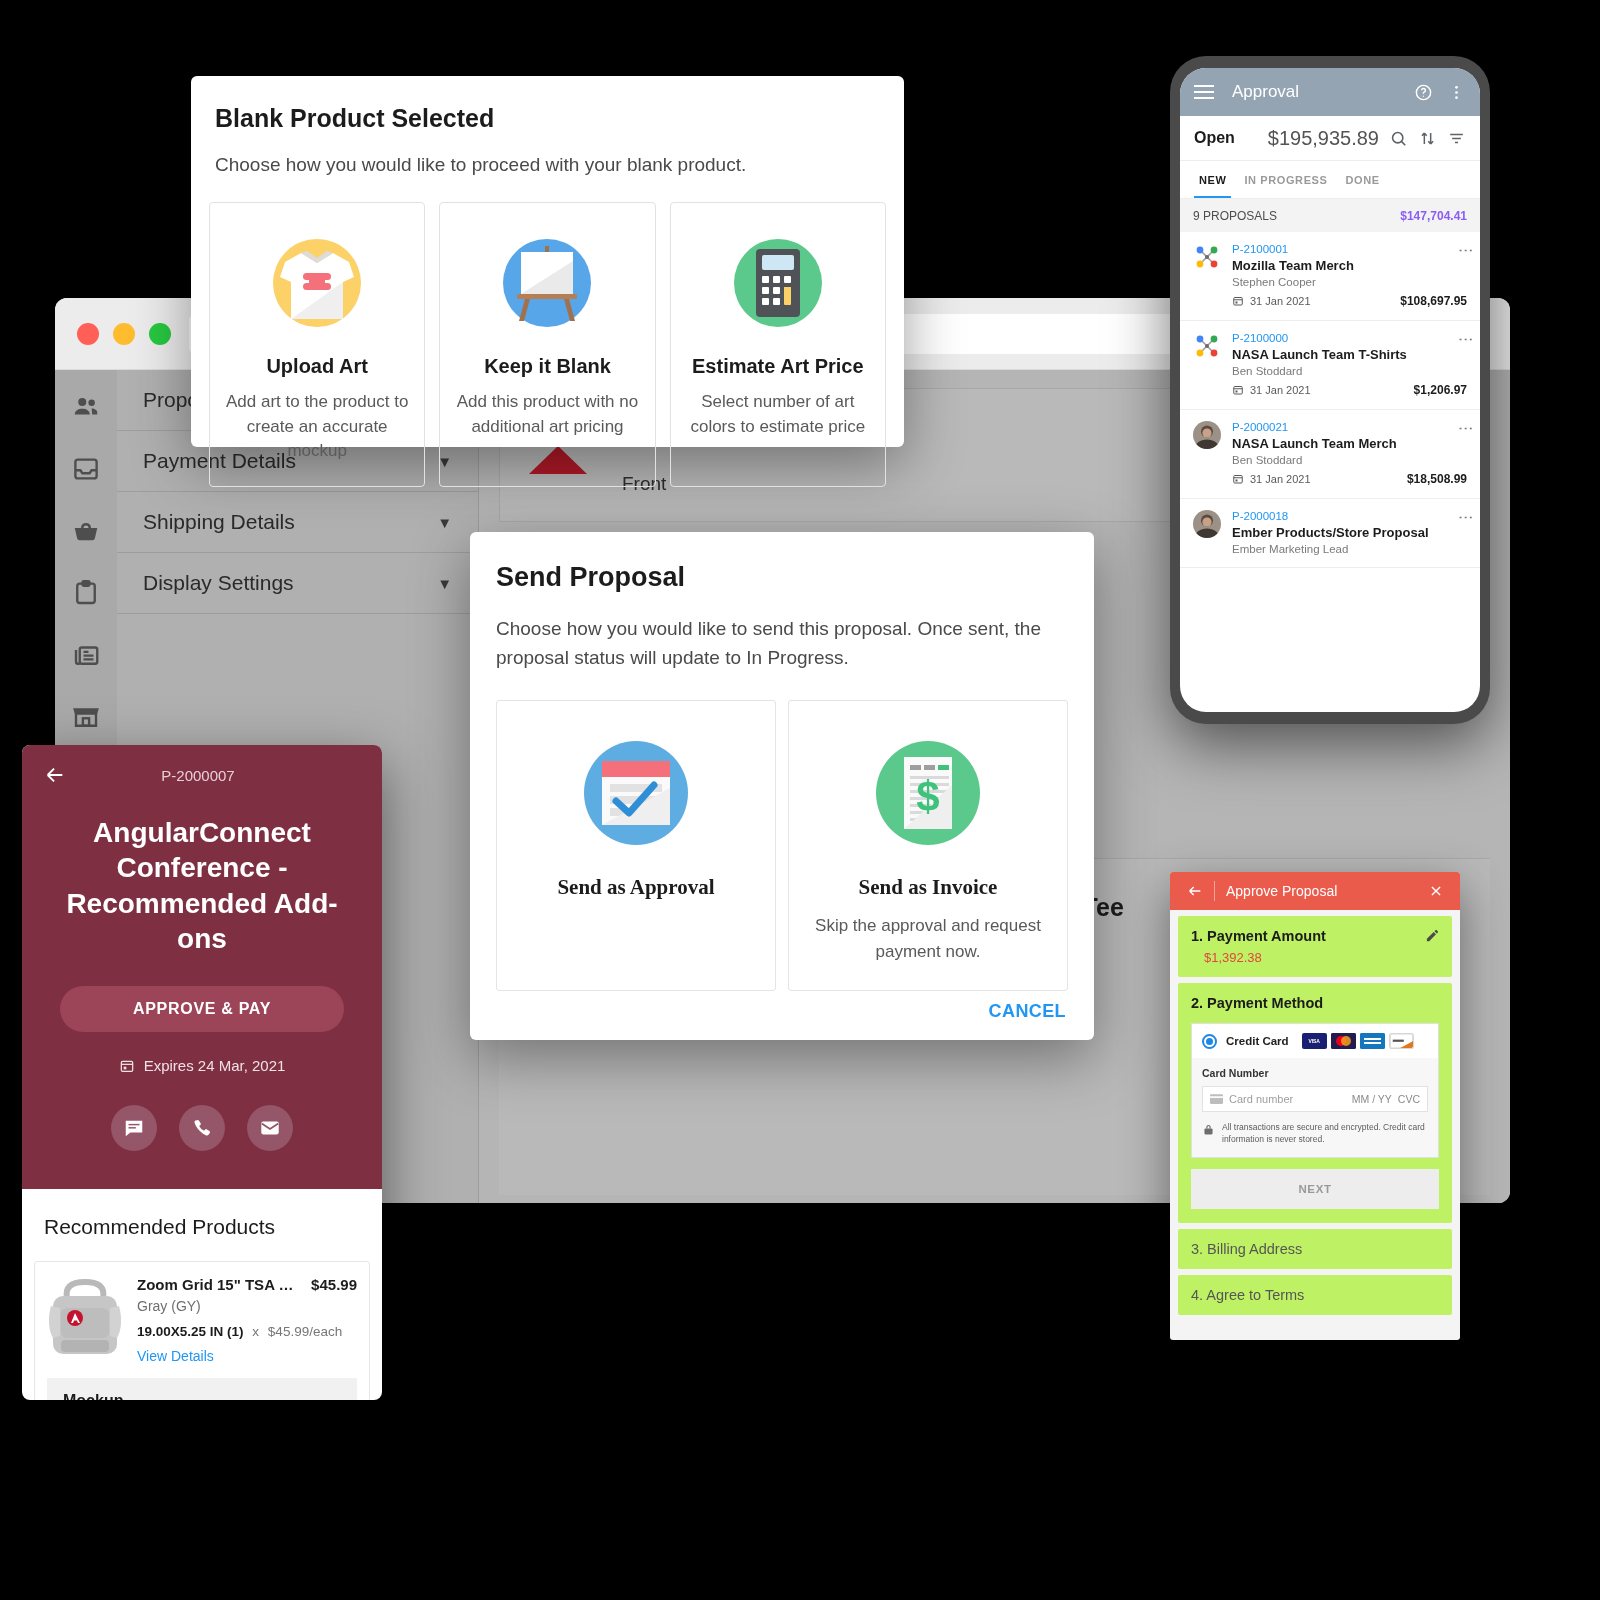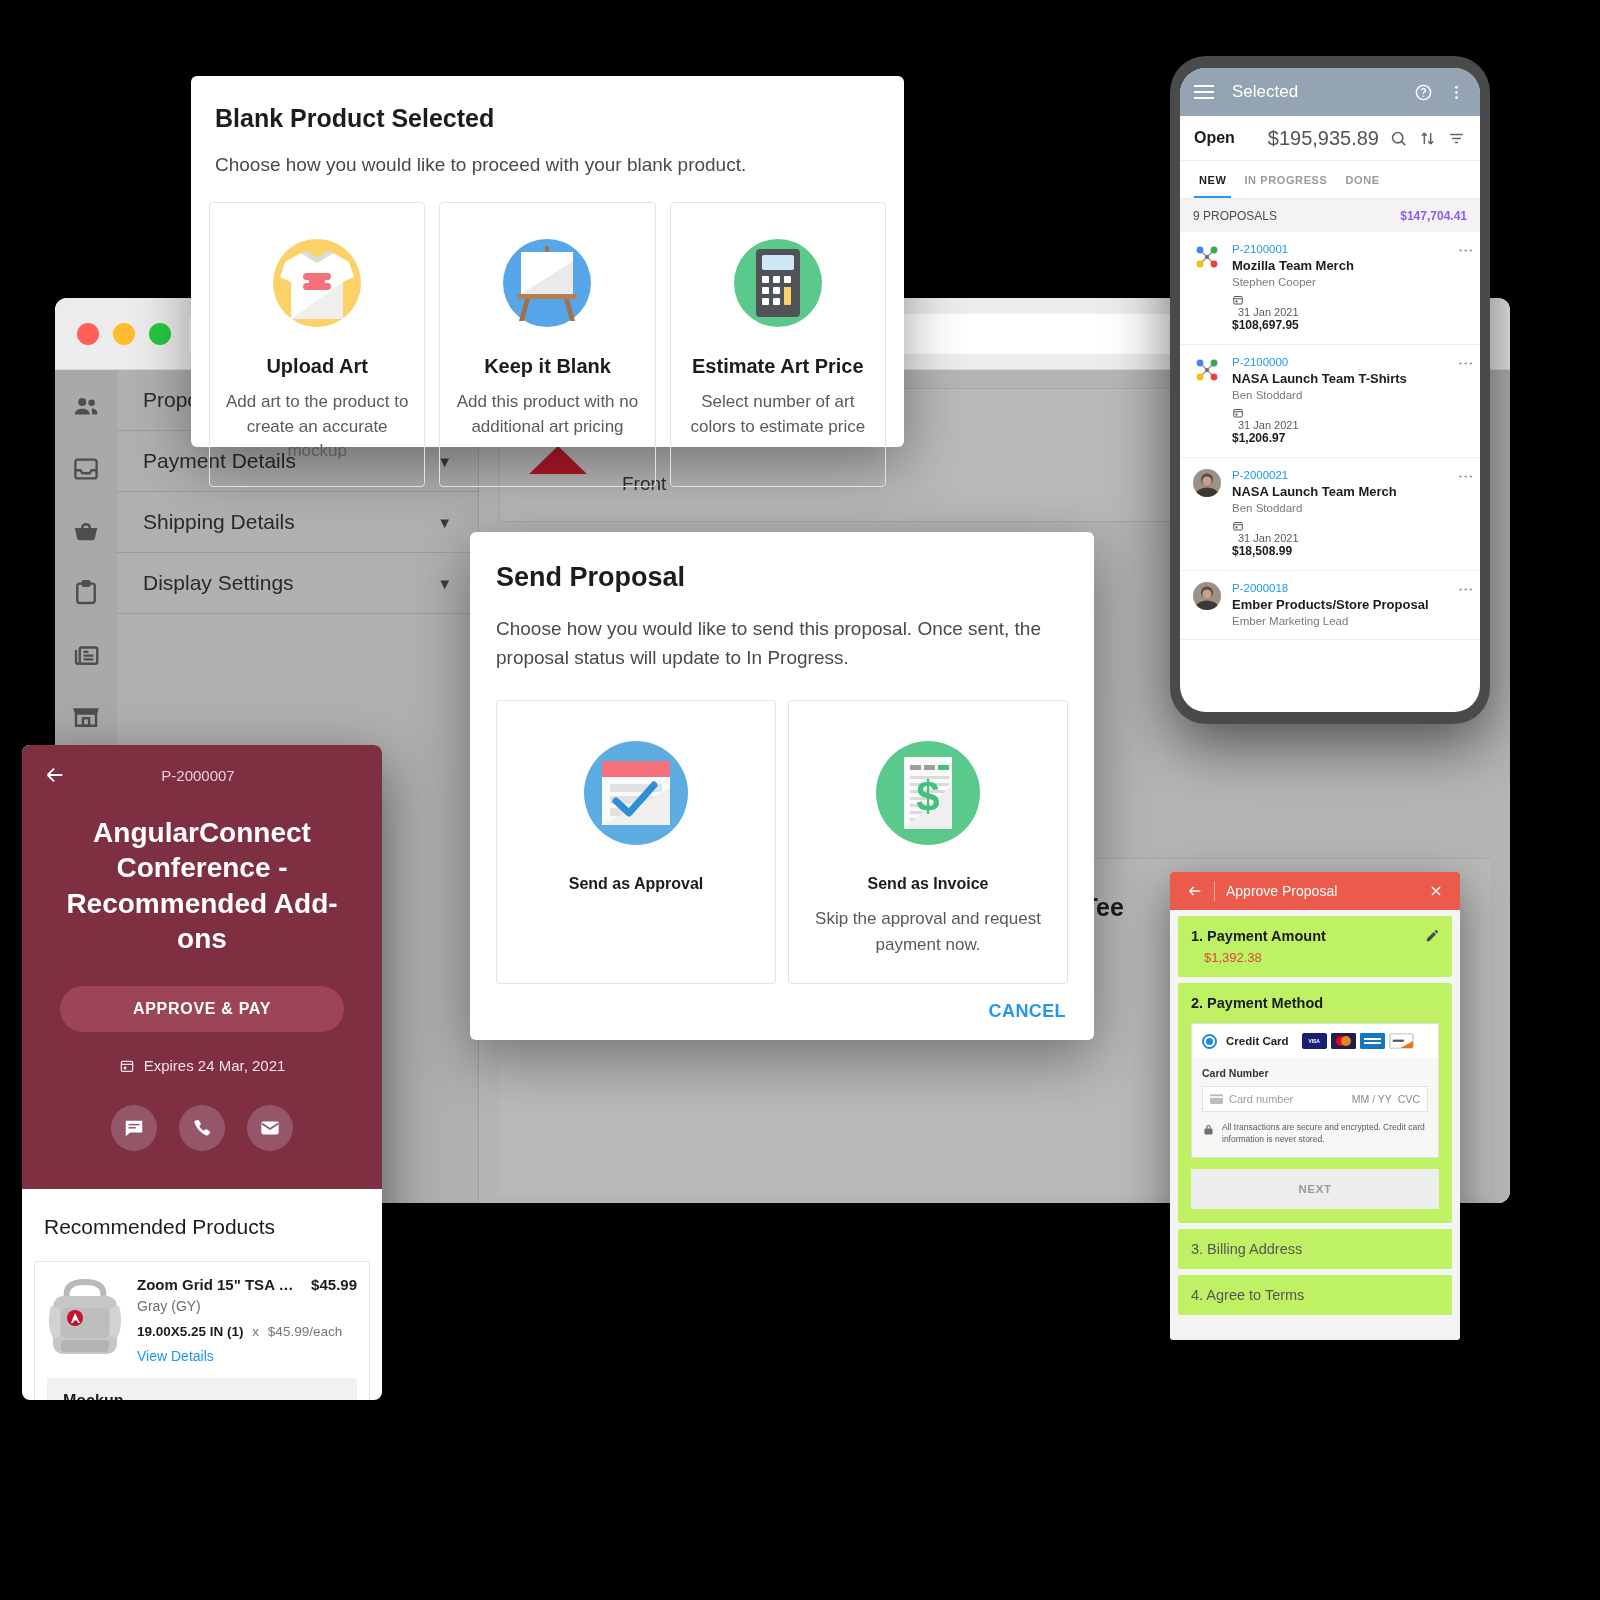--- a/index.html
+++ b/index.html
@@ -111,21 +111,21 @@
     padding: 30px 26px 0 26px;
   }
   .send-h1 { font-size: 27px; font-weight: 700; color: #1c1c1c; }
   .send-sub { font-size: 19px; color: #4a4a4a; margin-top: 22px; line-height: 1.5; }
   .send-row { display: flex; gap: 12px; margin-top: 28px; }
   .send-card {
     flex: 1; border: 1px solid #e4e4e4; border-radius: 3px;
     padding: 32px 16px 26px 16px; text-align: center;
   }
   .send-ico { width: 120px; height: 120px; margin: 0 auto 18px auto; }
-  .send-title { font-size: 16px; font-weight: 700; color: #1c1c1c; }
+  .send-title { font-size: 21px; font-weight: 700; color: #1c1c1c; font-family: Liberation Serif, serif; }
   .send-desc { font-size: 17px; color: #5a5a5a; margin-top: 13px; line-height: 1.5; }
   .send-cancel {
     position: absolute; right: 28px; bottom: 18px;
     font-size: 18px; font-weight: 700; color: #2196f3; letter-spacing: .4px;
   }
 
   
   .phone {
     position: absolute; left: 1170px; top: 56px; width: 320px; height: 668px;
     background: #4a4a4a; border-radius: 36px; padding: 12px 10px;
@@ -169,21 +169,21 @@
   .p-item {
     display: flex; padding: 11px 13px 12px 13px; border-bottom: 1px solid #eee;
     background: #fff; position: relative;
   }
   .p-av { width: 28px; height: 28px; margin-right: 11px; flex-shrink: 0; }
   .p-av img, .p-av svg { width: 28px; height: 28px; }
   .p-body { flex: 1; min-width: 0; }
   .p-id { font-size: 11.5px; color: #2196f3; }
   .p-name { font-size: 13px; font-weight: 700; color: #1c1c1c; margin-top: 3px; }
   .p-who { font-size: 11.5px; color: #7a7a7a; margin-top: 3px; }
-  .p-foot { display: flex; margin-top: 6px; flex-direction: column; }
+  .p-foot { display: flex; align-items: center; margin-top: 6px; }
   .p-date { font-size: 11px; color: #5a5a5a; margin-left: 6px; flex: 1; }
   .p-amt { font-size: 12px; font-weight: 700; color: #1c1c1c; }
   .kebab {
     position: absolute; right: 11px; top: 11px; color: #757575;
     font-size: 15px; line-height: 6px; letter-spacing: 0; writing-mode: vertical-rl;
   }
   .cal-ico { width: 12px; height: 12px; color: #5a5a5a; }
 
   
   .approve {
@@ -504,21 +504,21 @@
 
   <div class="phone">
     <div class="phone-screen">
 
       <div class="appbar">
         <span class="hamb">
             <i></i>
             <i></i>
             <i></i>
           </span>
-        <span class="appbar-title">Selected</span>
+        <span class="appbar-title">Approval</span>
         <svg class="ico-w" viewBox="0 0 24 24" fill="none" stroke="currentColor" stroke-width="1.8">
             <circle cx="12" cy="12" r="9"></circle>
             <path d="M9.6 9.3a2.4 2.4 0 1 1 3.2 2.3c-.7.3-1 .9-1 1.6v.3"></path>
             <circle cx="11.8" cy="16.6" r=".9" fill="currentColor" stroke="none"></circle>
           </svg>
         <svg class="ico-w" viewBox="0 0 24 24" fill="currentColor">
             <circle cx="12" cy="5.5" r="1.7"></circle>
             <circle cx="12" cy="12" r="1.7"></circle>
             <circle cx="12" cy="18.5" r="1.7"></circle>
           </svg>

